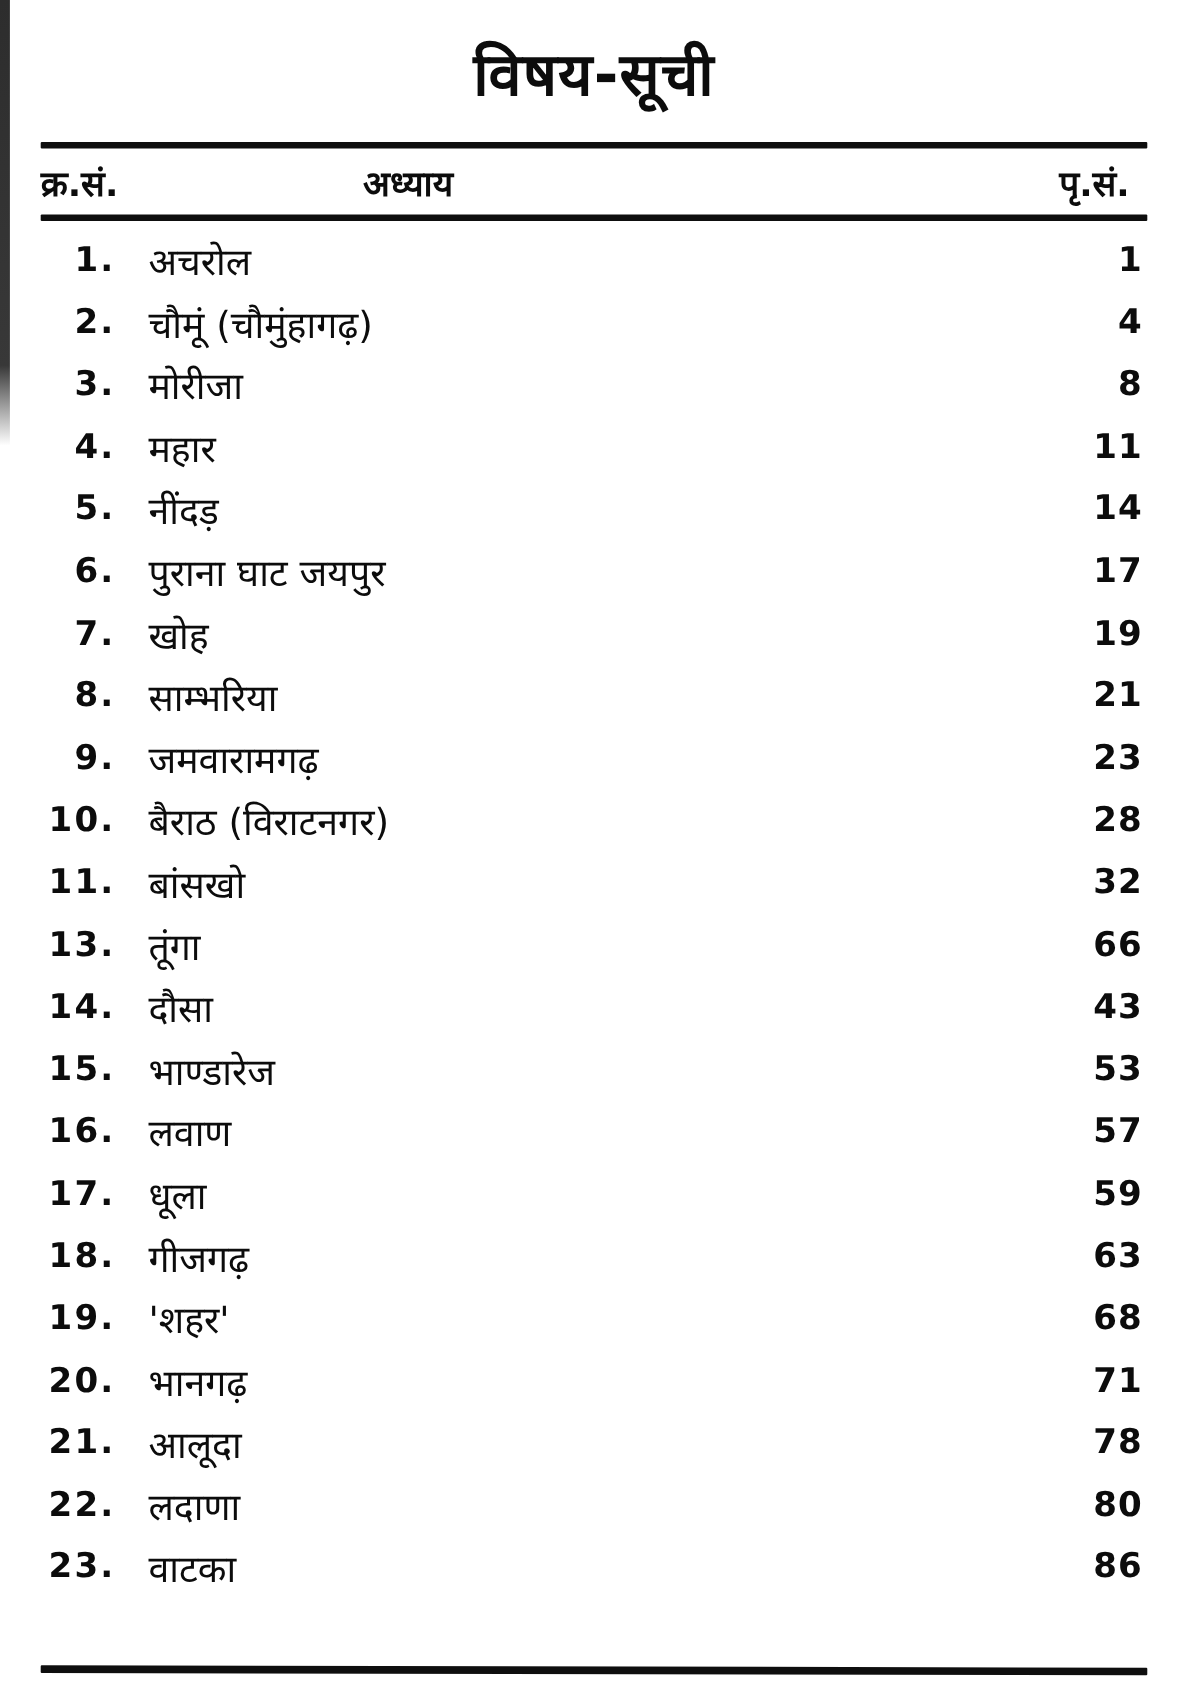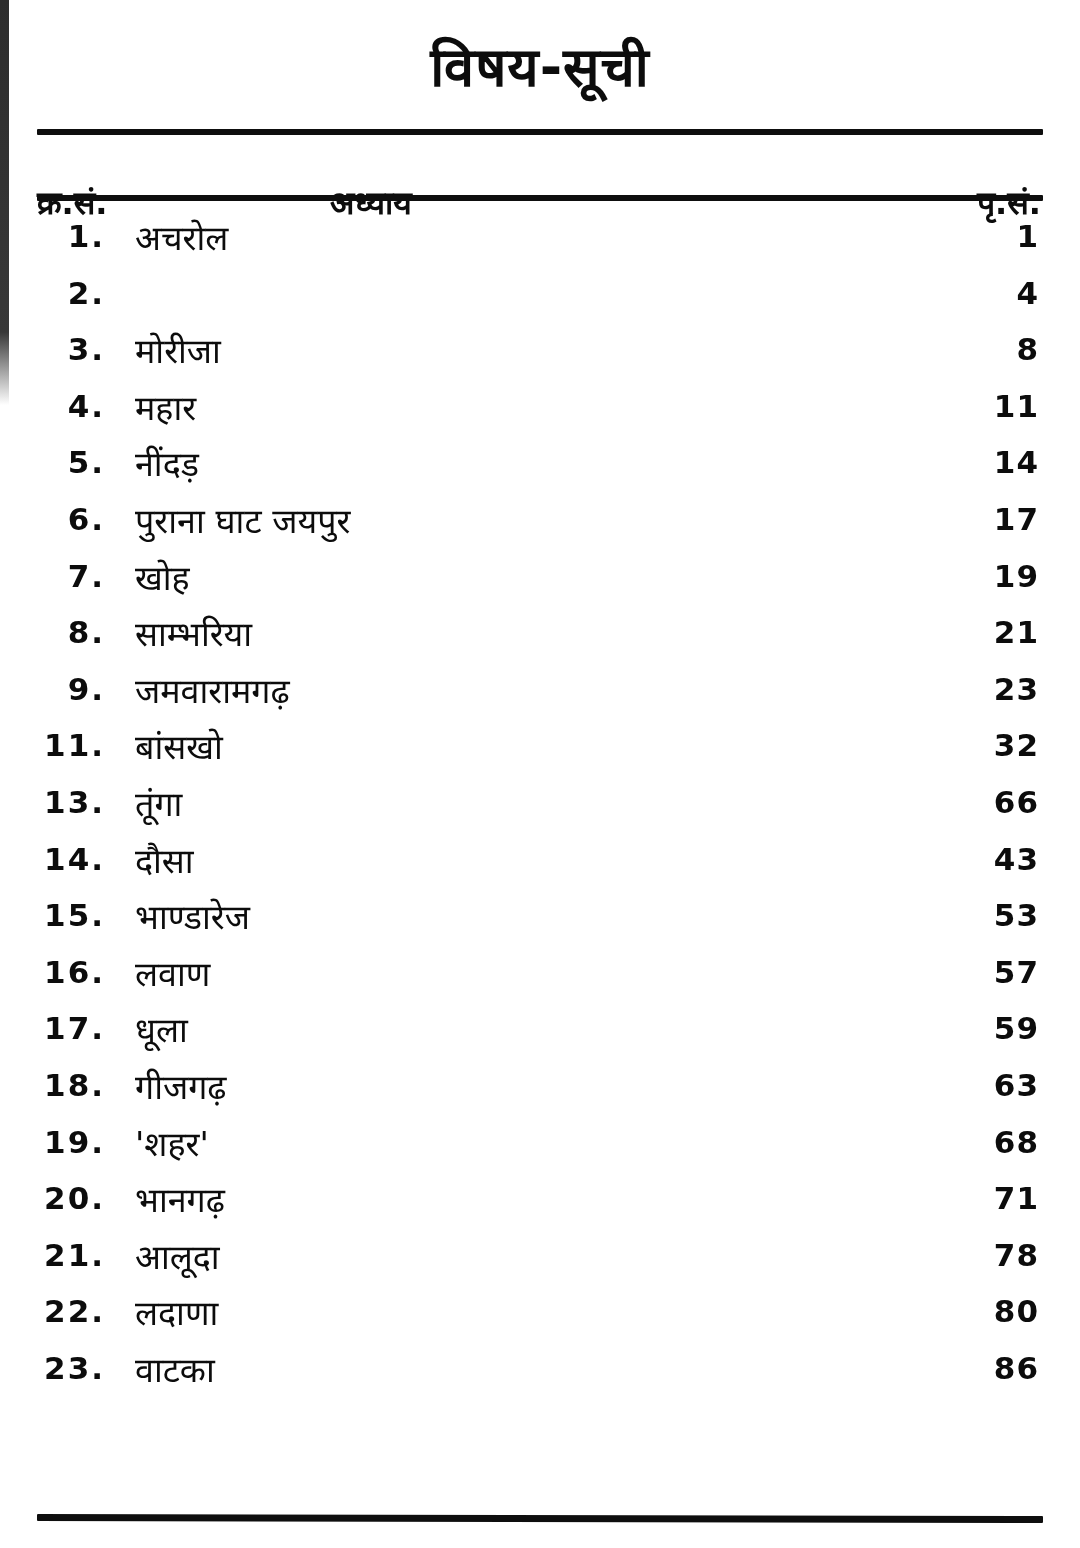--- a/index.html
+++ b/index.html
@@ -52,25 +52,24 @@
     transform: rotate(0.12deg);
   }
   .thead {
     position: absolute;
     top: 142px;
     left: 37px;
     right: 37px;
     height: 52px;
     font-size: 32px;
     font-weight: 700;
-    margin-top: 36px;
   }
   .h-serial  { position: absolute; left: 0; top: 2px; }
   .h-chapter { position: absolute; left: 293px; top: 2px; text-align: right; }
-  .h-page    { position: absolute; right: 2px; top: 2px; }
+  .h-page    { position: absolute; right: 16px; top: 2px; }
 
   .rows {
     position: absolute;
     top: 206px;
     left: 37px;
     right: 37px;
   }
   .row {
     position: relative;
     height: 56.6px;
@@ -124,20 +123,21 @@
 
   <div class="rows">
   <div class="row">
     <span class="num">1.</span>
     <span class="chapter">अचरोल</span>
     <span class="pageno">1</span>
   </div>
 
   <div class="row">
     <span class="num">2.</span>
+    <span class="chapter">चौमूं (चौमुंहागढ़)</span>
     <span class="pageno">4</span>
   </div>
 
   <div class="row">
     <span class="num">3.</span>
     <span class="chapter">मोरीजा</span>
     <span class="pageno">8</span>
   </div>
 
   <div class="row">
@@ -169,20 +169,25 @@
     <span class="chapter">साम्भरिया</span>
     <span class="pageno">21</span>
   </div>
 
   <div class="row">
     <span class="num">9.</span>
     <span class="chapter">जमवारामगढ़</span>
     <span class="pageno">23</span>
   </div>
 
+  <div class="row">
+    <span class="num">10.</span>
+    <span class="chapter">बैराठ (विराटनगर)</span>
+    <span class="pageno">28</span>
+  </div>
 
   <div class="row">
     <span class="num">11.</span>
     <span class="chapter">बांसखो</span>
     <span class="pageno">32</span>
   </div>
 
 
   <div class="row">
     <span class="num">13.</span>

